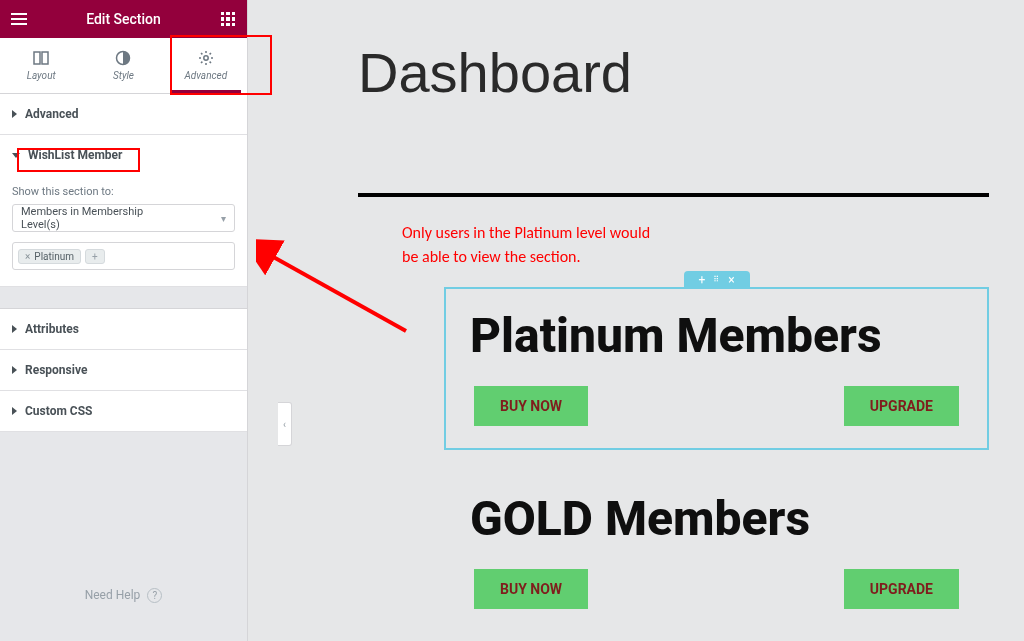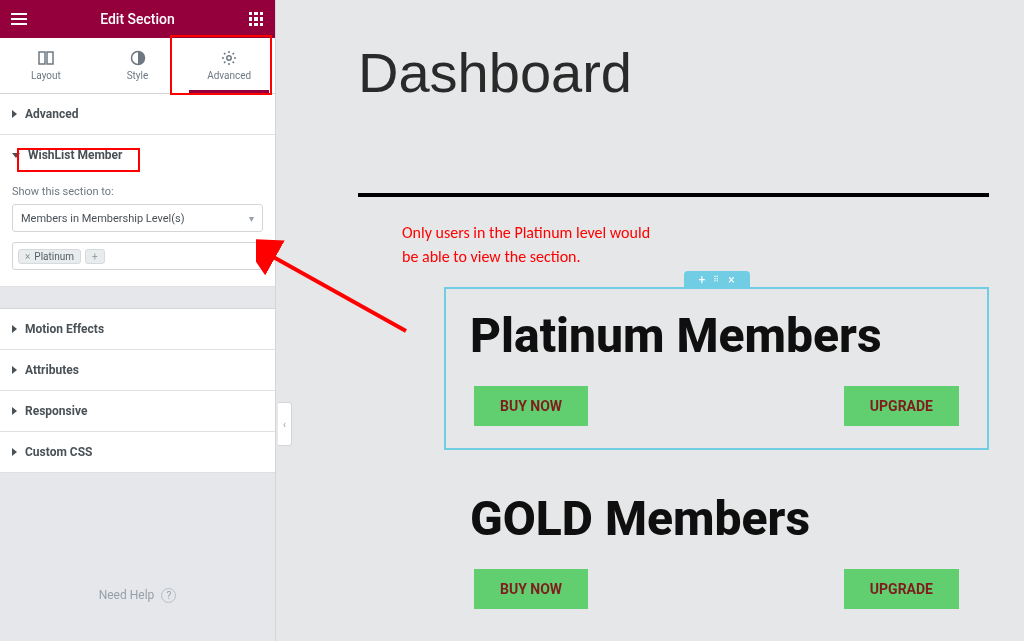--- a/index.html
+++ b/index.html
@@ -1,30 +1,30 @@
 <!DOCTYPE html>
 <html><head>
 <meta charset="utf-8">
 <style>
   * { box-sizing: border-box; margin: 0; padding: 0; }
   html, body { width: 1024px; height: 641px; font-family: -apple-system, "Segoe UI", Roboto, Helvetica, Arial, sans-serif; background: #e6e7e8; overflow: hidden; }
 
   
-  .panel { position: absolute; left: 0; top: 0; width: 276px; height: 641px; background: #e6e7ea; border-right: 1px solid #d5d5d8; display: flex; flex-direction: column; }
+  .panel { position: absolute; left: 0; top: 0; width: 248px; height: 641px; background: #e6e7ea; border-right: 1px solid #d5d5d8; display: flex; flex-direction: column; }
   .panel-header { height: 38px; background: #93003c; color: #fff; display: flex; align-items: center; justify-content: center; position: relative; font-size: 14px; font-weight: 500; }
   .hdr-left, .hdr-right { position: absolute; top: 0; bottom: 0; width: 38px; display:flex; align-items:center; justify-content:center; cursor:pointer; }
   .hdr-left { left: 0; }
   .hdr-right { right: 0; }
   .hamburger { width: 16px; height: 12px; display:flex; flex-direction:column; justify-content:space-between; }
   .hamburger span { display:block; height:2px; background:#fff; }
   .apps { width:14px; height:14px; display:grid; grid-template-columns:repeat(3,1fr); grid-template-rows:repeat(3,1fr); gap:2px;}
   .apps span{background:#fff;}
 
   .tabs { display:flex; height:56px; background:#fff; border-bottom:1px solid #d5d5d8;}
-  .tab { flex:1; display:flex; flex-direction:column; align-items:center; justify-content:center; gap:4px; font-size:10px; color:#6d7882; cursor:pointer; position:relative;}
+  .tab { flex:1; display:flex; flex-direction:column; align-items:center; justify-content:center; gap:4px; font-size:10px; color:#6d7882; cursor:pointer; position:relative;font-style:italic;}
   .tab.active { color:#6d7882; }
   .tab.active::after { content:""; position:absolute; bottom:0; left:6px; right:6px; height:3px; background:#93003c;}
   .tab svg, .tab .tabicon { width:16px; height:16px; }
 
   .accordion-list{overflow-y:auto;}
   .acc-item{ background:#fff; border-bottom:1px solid #e0e0e3;}
   .acc-head{ display:flex; align-items:center; padding:0 12px; height:40px; font-size:12px; font-weight:700; color:#495157; cursor:pointer; gap:8px;}
   .caret{ width:0;height:0;border-style:solid;}
   .caret.right{ border-width:4px 0 4px 5px; border-color:transparent transparent transparent #495157;}
   .caret.down{ border-width:5px 4px 0 4px; border-color:#495157 transparent transparent transparent;}
@@ -147,26 +147,20 @@
           <span class="tag add">+</span>
         </div>
       </div>
     </div>
 
     <div class="gap"></div>
 
     <div class="acc-item">
       <div class="acc-head">
         <span class="caret right"></span>
-        <span>Motion Effects</span>
-      </div>
-    </div>
-    <div class="acc-item">
-      <div class="acc-head">
-        <span class="caret right"></span>
         <span>Attributes</span>
       </div>
     </div>
     <div class="acc-item">
       <div class="acc-head">
         <span class="caret right"></span>
         <span>Responsive</span>
       </div>
     </div>
     <div class="acc-item">

